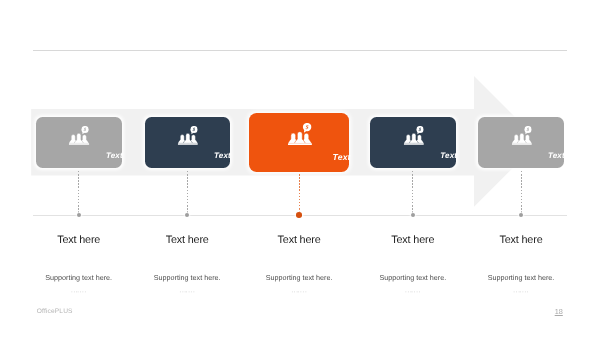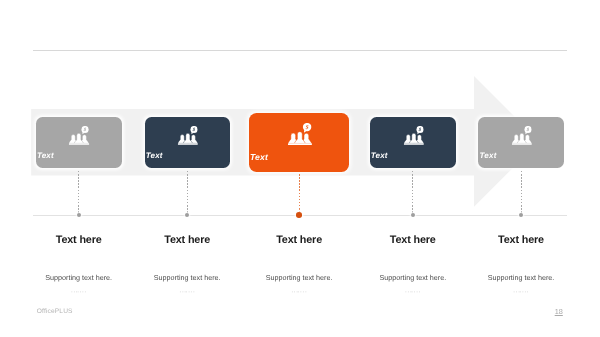--- a/index.html
+++ b/index.html
@@ -13,37 +13,37 @@
   .hrule{position:absolute;left:33px;width:534px;height:1px;}
   #top-rule{top:50px;background:#d8d8d8;}
   #axis-line{top:215px;background:#e2e2e2;}
 
   #arrow-wrap{position:absolute;left:0;top:0;width:600px;height:337px;}
 
   .card{position:absolute;border-radius:6.5px;box-sizing:border-box;
         box-shadow:0 0 3.5px 1.5px rgba(255,255,255,0.95);}
   .card.active{border-radius:7.5px;box-shadow:0 0 4.5px 2px rgba(255,255,255,0.95);}
   .card .ico{position:absolute;left:50%;transform:translateX(-50%);}
-  .card .lbl{position:absolute;left:1.2px;width:100%;text-align:left;
+  .card .lbl{position:absolute;left:1.2px;width:100%;text-align:right;
              font-style:italic;font-weight:bold;color:#ffffff;
              font-size:8px;line-height:8px;letter-spacing:.2px;}
   .card.active .lbl{font-size:8.6px;}
 
   .conn{position:absolute;width:1px;
         background-image:repeating-linear-gradient(to bottom,
           #a8a8a8 0 1.5px,rgba(0,0,0,0) 1.5px 3.1px);}
   .conn.active{background-image:repeating-linear-gradient(to bottom,
           #e8814d 0 1.5px,rgba(0,0,0,0) 1.5px 3.1px);}
 
   .dot{position:absolute;border-radius:50%;background:#9e9e9e;
        box-shadow:0 0 2px 1px rgba(255,255,255,0.9);}
   .dot.active{background:#d5500f;box-shadow:0 0 2.5px 1.5px rgba(255,255,255,0.9);}
 
   .col{position:absolute;text-align:center;top:233.5px;width:110px;}
-  .col .t1{font-weight:bold;color:#1c1c1c;font-size:10.8px;line-height:12px;letter-spacing:-.15px;text-align:center;}
+  .col .t1{font-weight:normal;color:#1c1c1c;font-size:10.8px;line-height:12px;letter-spacing:-.15px;text-align:center;}
   .col .t2{color:#4d4d4d;font-size:7.2px;line-height:8px;margin-top:28px;}
   .col .t3{color:#d2d2d2;font-size:3.4px;line-height:4.5px;margin-top:8.3px;letter-spacing:0.15px;}
 
   #footer-left{position:absolute;left:36.8px;top:307.6px;color:#b4b4b4;
                font-size:6.6px;letter-spacing:.15px;}
   #footer-right{position:absolute;left:538px;width:24.8px;top:307.4px;
                 text-align:right;color:#a9a9a9;font-size:7.3px;text-decoration:underline;}
 </style>
 </head>
 <body>

